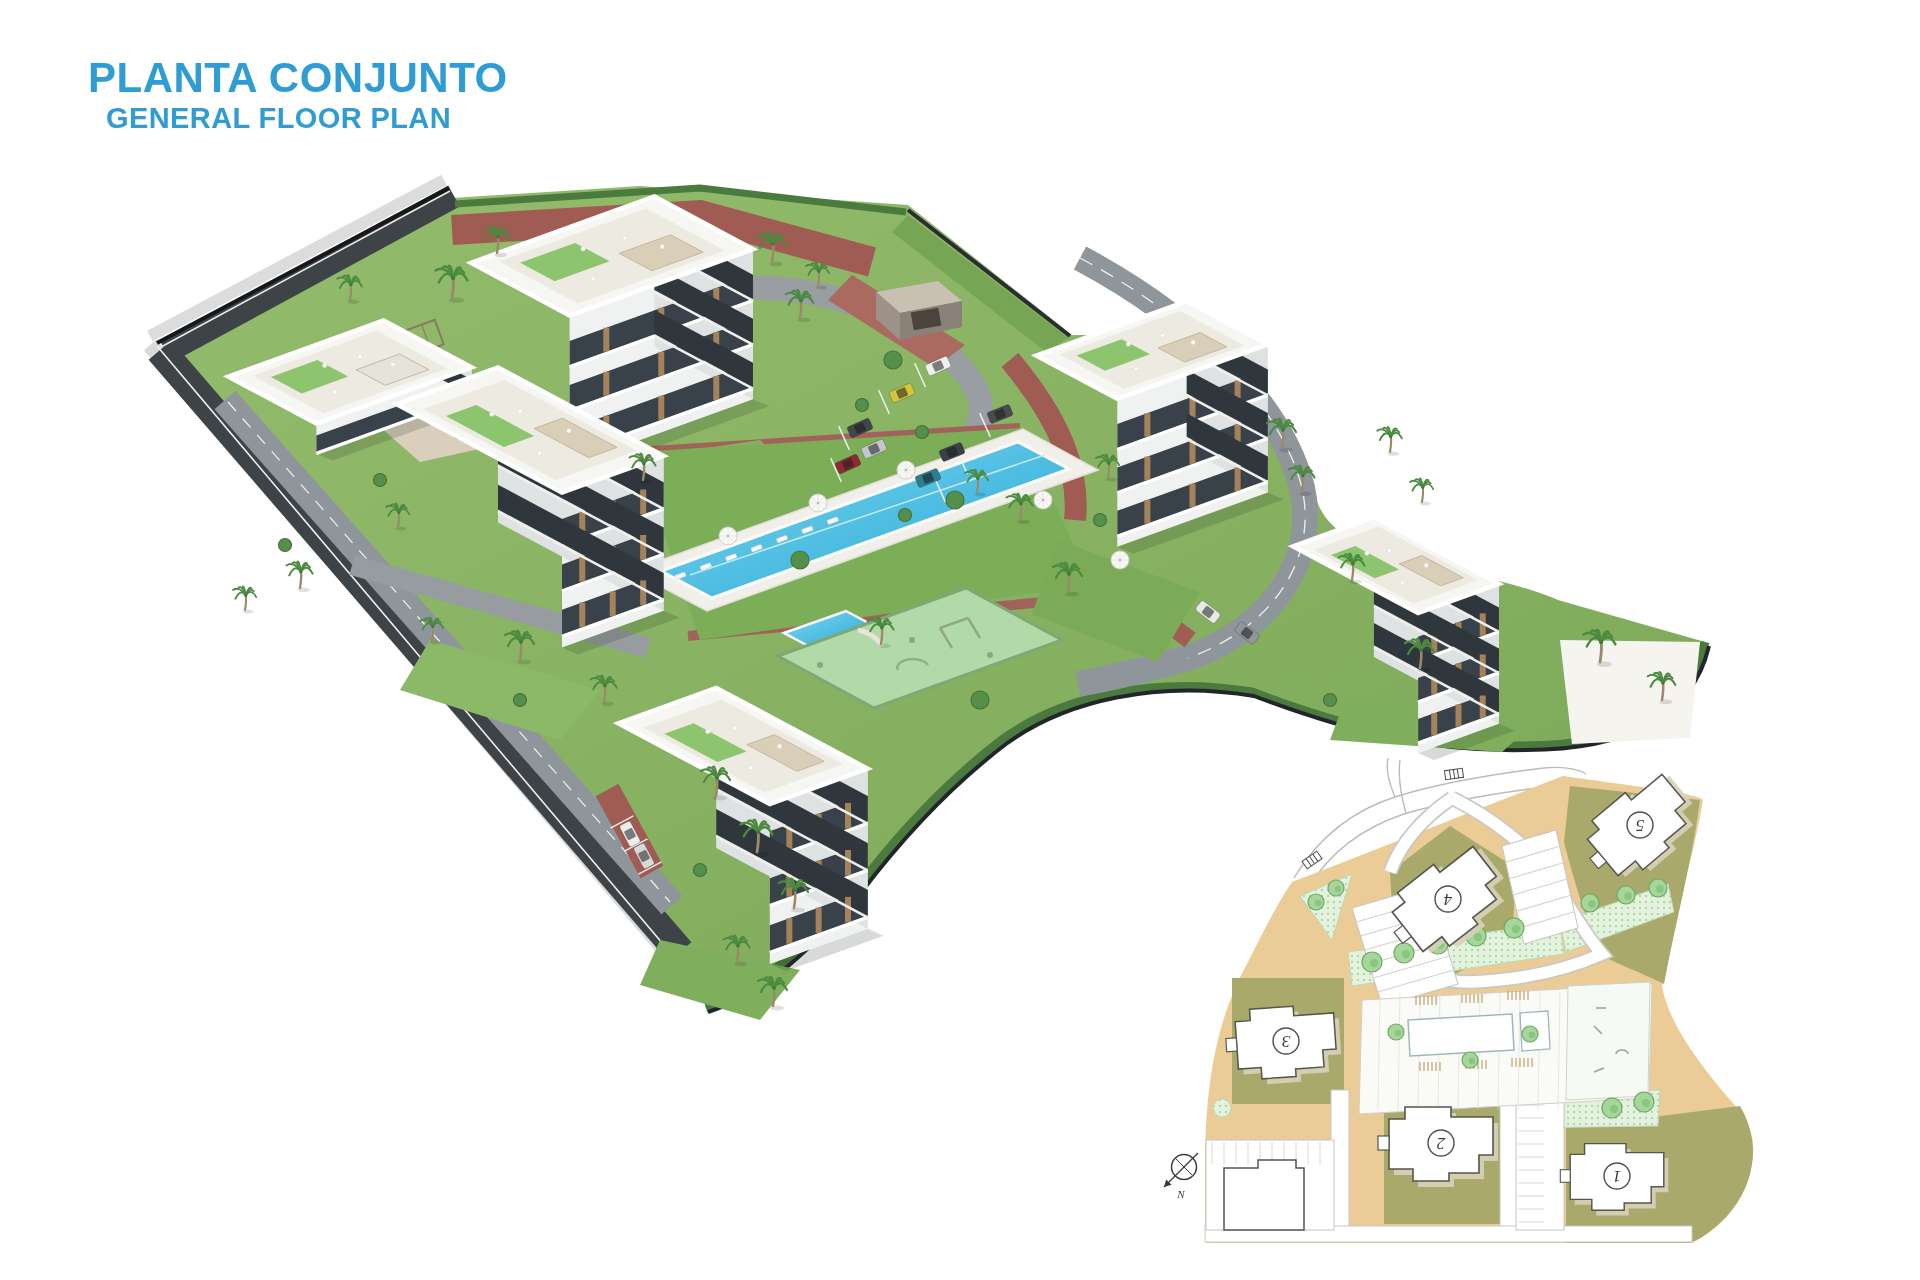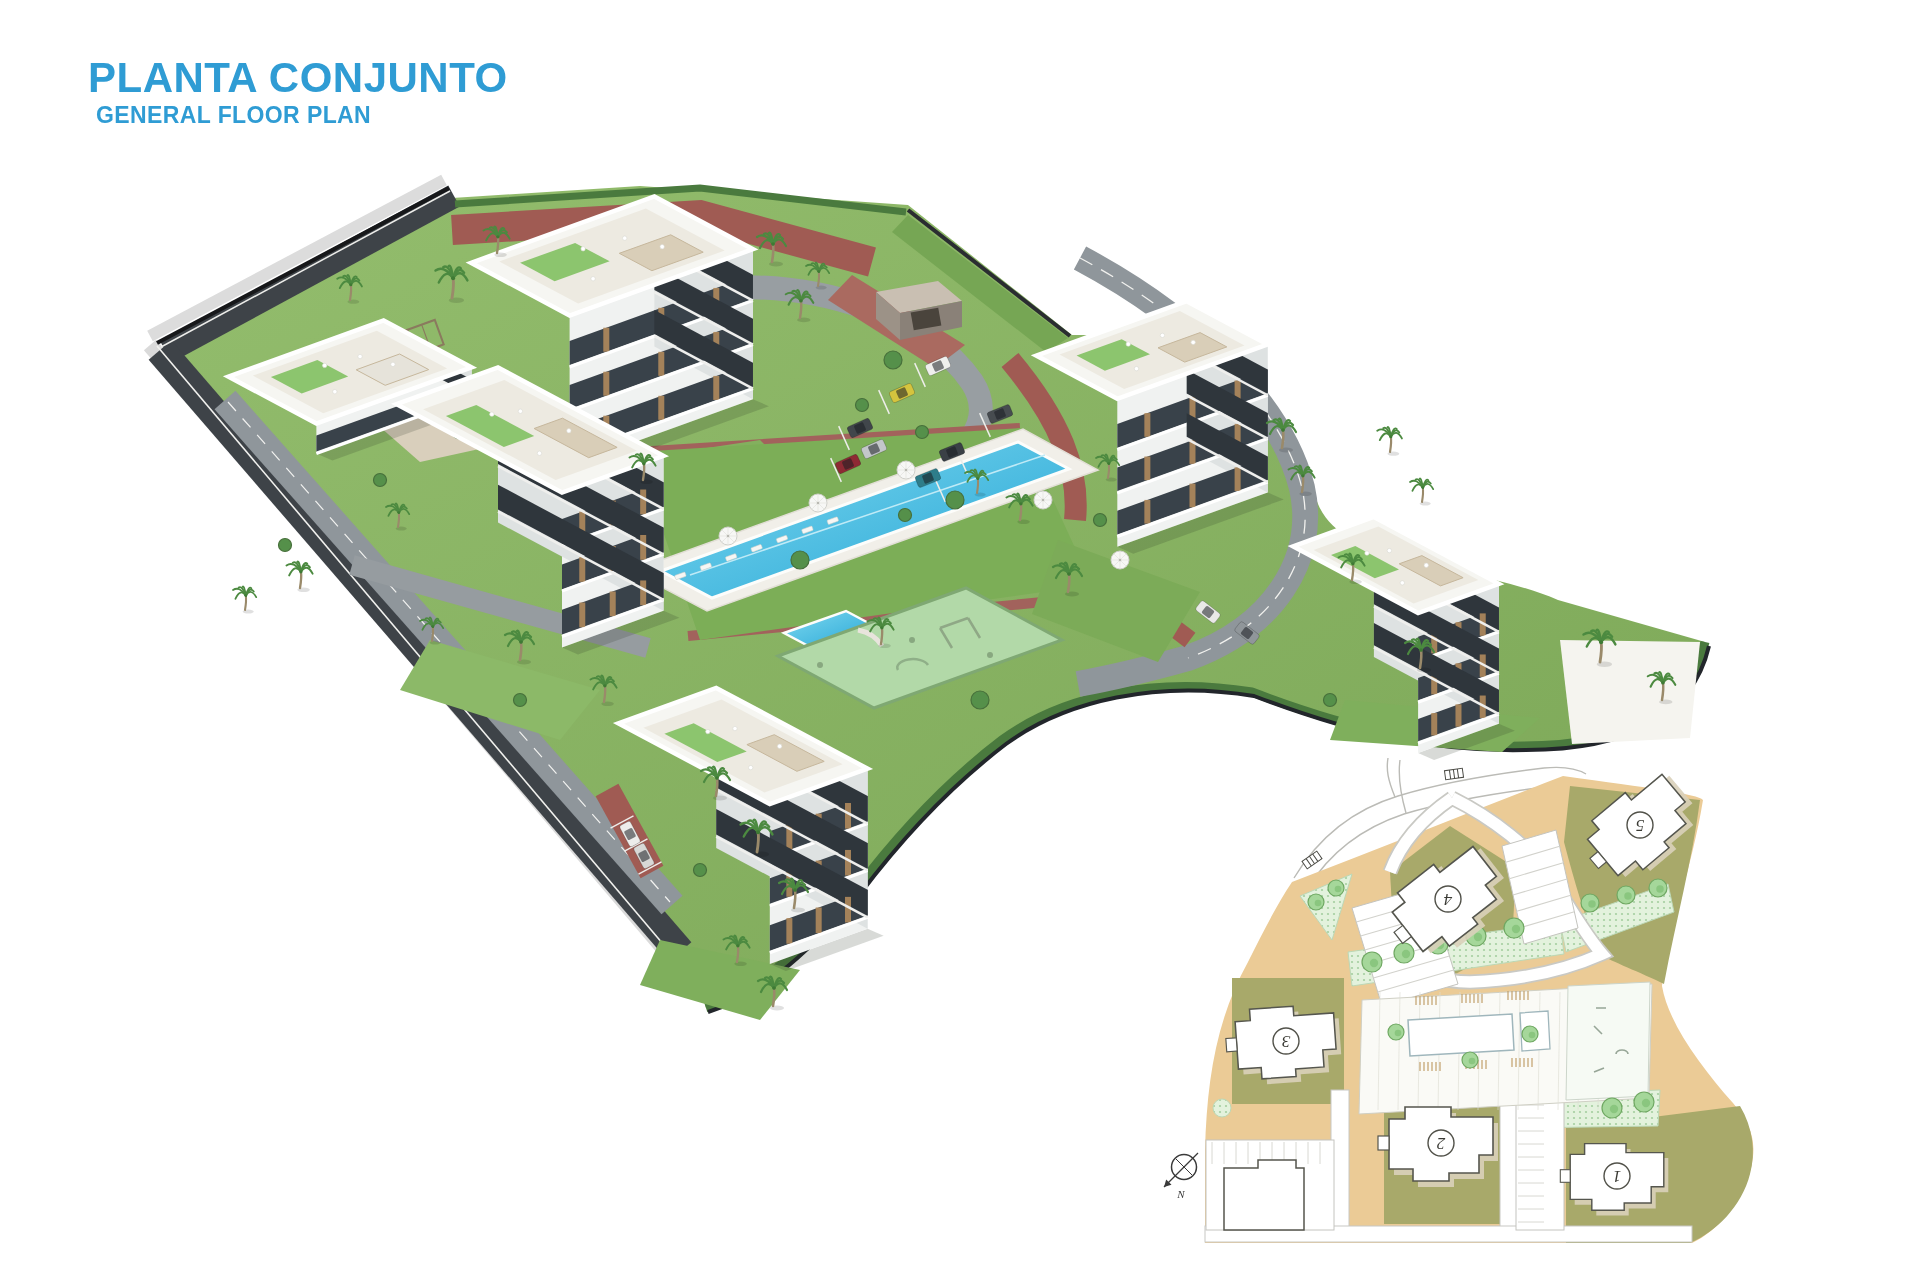--- a/index.html
+++ b/index.html
@@ -1,20 +1,20 @@
 <!DOCTYPE html>
 <html><head>
 <meta charset="utf-8">
 <style>
   html,body{margin:0;padding:0;background:#ffffff;}
   .page{position:relative;width:1920px;height:1280px;background:#fff;overflow:hidden;
         font-family:"Liberation Sans",sans-serif;text-decoration:underline;}
   .title-block{position:absolute;left:88px;top:56px;z-index:5;}
   .title-block h1{margin:0;font-size:42px;line-height:1.05;font-weight:700;letter-spacing:.5px;}
-  .title-block h2{margin:4px 0 0 8px;font-size:23px;line-height:1;font-weight:700;letter-spacing:.4px;}
+  .title-block h2{margin:4px 0 0 18px;font-size:29px;line-height:1;font-weight:700;letter-spacing:.4px;}
   svg text{user-select:none;}
   .plan-num{font-family:"Liberation Serif",serif;font-style:italic;font-size:17px;fill:#3a3a34;}
   .compass-n{font-family:"Liberation Serif",serif;font-style:italic;font-size:11px;fill:#3a3a3a;}
 </style>
 </head>
 <body>
 
 <div class="page">
 
   <div class="title-block">

